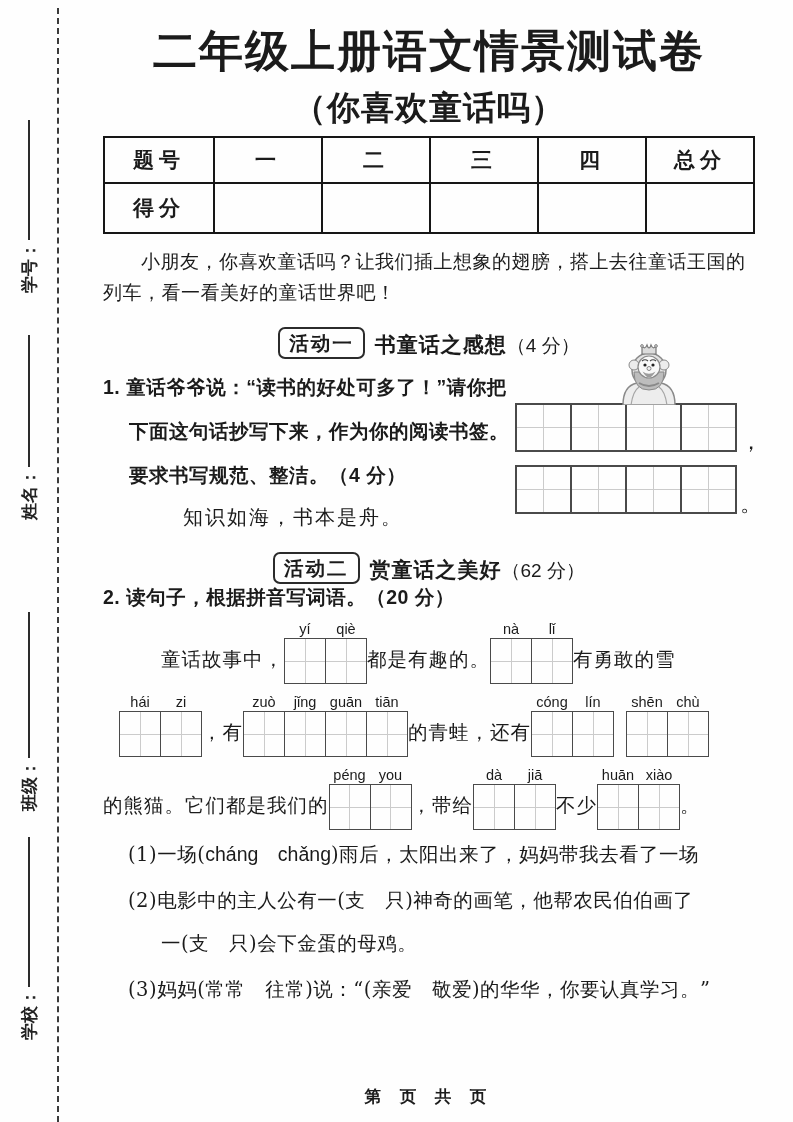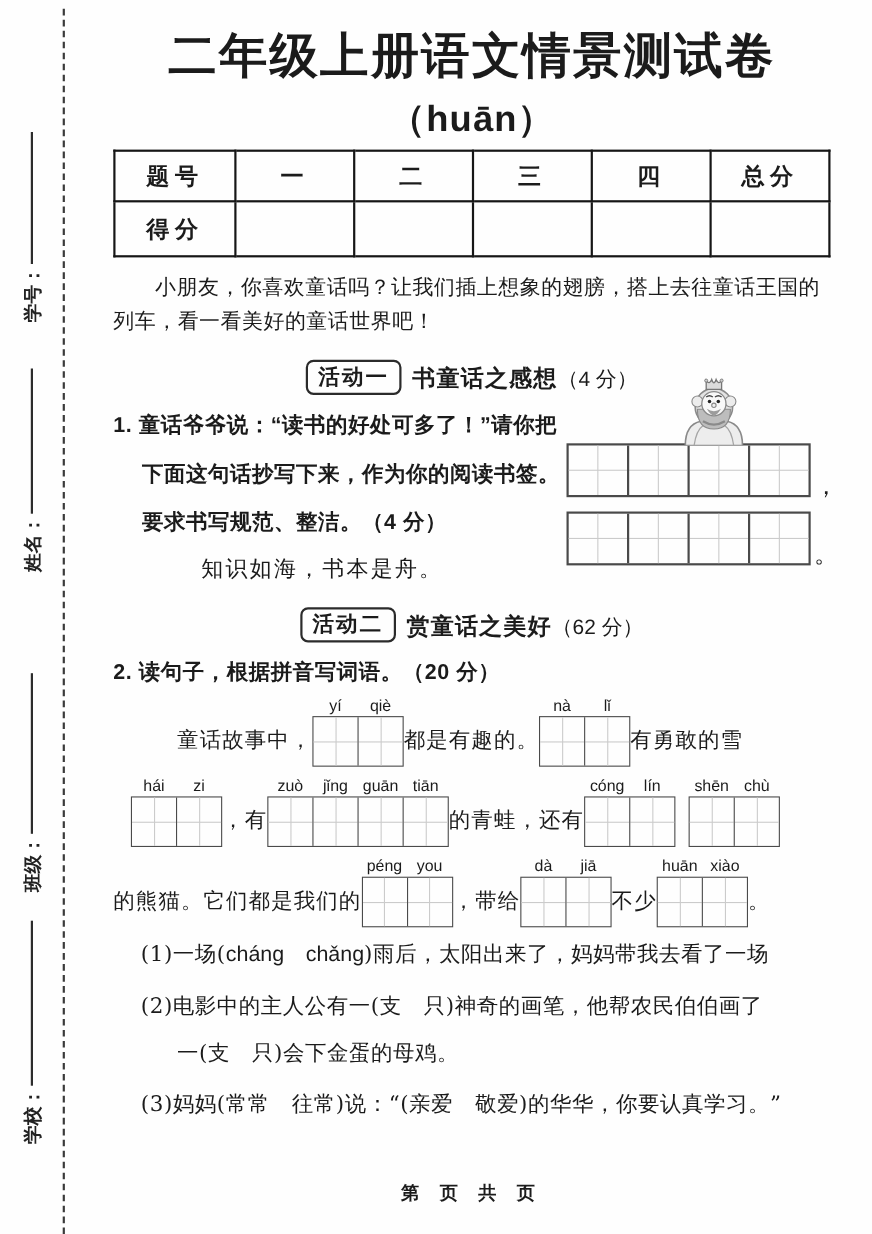--- a/index.html
+++ b/index.html
@@ -46,21 +46,21 @@
   .q1-grid-col{position:relative;width:240px;padding-top:38px;}
   .mascot{position:absolute;top:-24px;left:94px;}
   .grid-row{display:flex;align-items:flex-end;margin-bottom:13px;}
   .grid-cells{display:flex;border:2px solid #4a4a4a;}
   .gcell{width:53px;height:45px;
          background:linear-gradient(#cbcbcb,#cbcbcb) 50% 0/1px 100% no-repeat,
                     linear-gradient(#cbcbcb,#cbcbcb) 0 50%/100% 1px no-repeat;}
   .gcell+.gcell{border-left:2px solid #4a4a4a;}
   .grid-punct{font-size:22px;line-height:20px;margin-left:3px;}
 
-  .q-prompt{font-size:19.5px;font-weight:600;margin-top:13px;letter-spacing:.5px;}
+  .q-prompt{font-size:19.5px;font-weight:600;letter-spacing:.5px;}
 
   .q2-line{display:flex;align-items:flex-end;margin-top:9px;}
   .q2-lines .q2-line:nth-child(1){margin-left:58px;}
   .q2-lines .q2-line:nth-child(2){margin-left:16px;}
   .q2-text{font-family:"DejaVu Serif",serif;font-size:19.5px;letter-spacing:1px;
            padding-bottom:11px;white-space:nowrap;}
   .py-unit{display:flex;flex-direction:column;align-items:center;}
   .py-unit+.py-unit{margin-left:12px;}
   .py-row{display:flex;}
   .py-syl{width:41px;text-align:center;font-size:14.5px;line-height:18px;white-space:nowrap;}
@@ -72,21 +72,21 @@
 
   .q3-items{margin-top:2px;}
   .q3-item{font-family:"DejaVu Serif",serif;font-size:19.5px;line-height:43px;
            padding-left:25px;letter-spacing:.5px;margin-top:3px;}
   .q3-cont{padding-left:33px;}
   .py{font-family:"Liberation Sans",sans-serif;letter-spacing:0;}
   .em{position:relative;}
   .em::after{content:"·";position:absolute;left:50%;bottom:-12px;transform:translateX(-50%);
              font-size:16px;color:#222;}
 
-  .footer{position:absolute;left:103px;width:652px;bottom:26px;text-align:center;
+  .footer{position:absolute;left:103px;width:652px;bottom:14px;text-align:center;
           font-size:16.5px;font-weight:600;letter-spacing:7px;}
 </style>
 </head>
 <body>
 
 <div class="page">
 
   <div class="dash-line"></div>
 
   <div class="sidebar-rot" id="sidebar-fields">
@@ -104,21 +104,21 @@
       </div>
       <div class="sb-field">
         <span>学号：</span>
         <span class="sb-line"></span>
       </div>
     </div>
 
   <div class="main">
 
     <div class="title">二年级上册语文情景测试卷</div>
-    <div class="subtitle">（huān）</div>
+    <div class="subtitle">（你喜欢童话吗）</div>
 
     <table class="score">
       <tbody>
           <tr id="score-header-row">
         <td class="lbl">题号</td>
       <td>一</td>
             <td>二</td>
             <td>三</td>
             <td>四</td>
             <td>总分</td>

